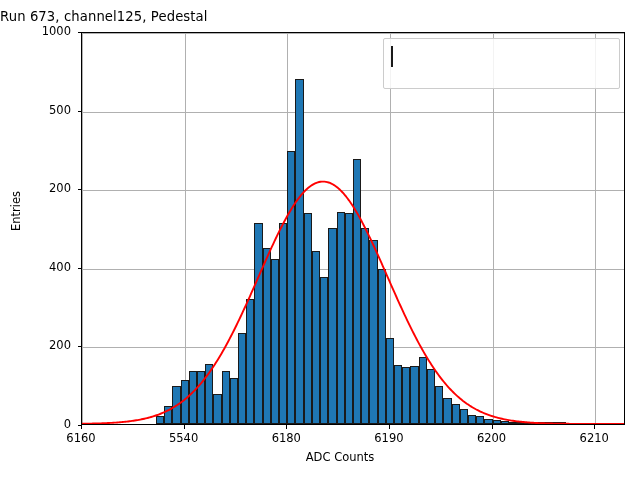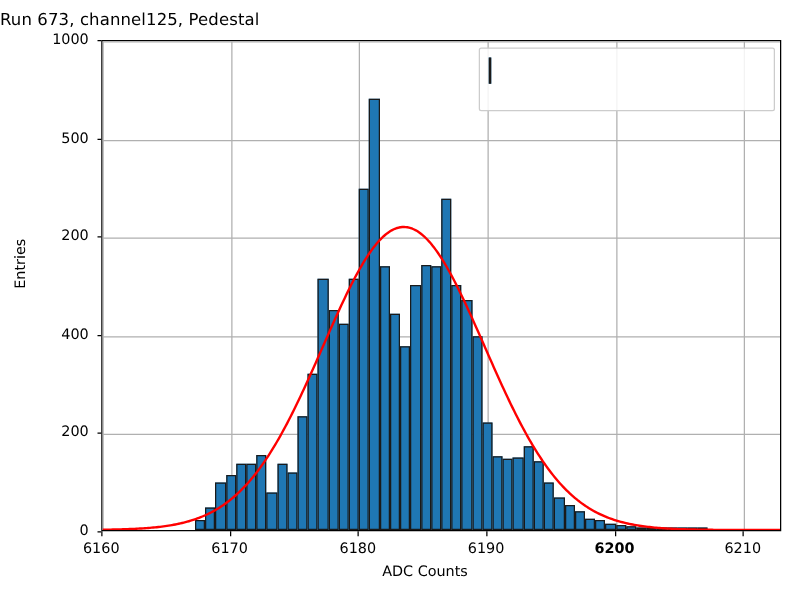--- a/index.html
+++ b/index.html
@@ -237,27 +237,27 @@
       </div>
     <svg id="fit-curve" viewBox="0 0 544 393" preserveAspectRatio="none">
       <path id="fit-path" fill="none" stroke="#ff0000" stroke-width="1.9" stroke-linejoin="round" stroke-linecap="round" vector-effect="non-scaling-stroke" d="M0.00 392.77 L1.36 392.75 L2.72 392.73 L4.08 392.71 L5.44 392.69 L6.80 392.66 L8.16 392.63 L9.52 392.61 L10.88 392.57 L12.24 392.54 L13.60 392.51 L14.96 392.47 L16.32 392.43 L17.68 392.39 L19.04 392.34 L20.40 392.29 L21.76 392.24 L23.12 392.18 L24.48 392.12 L25.84 392.06 L27.20 391.99 L28.56 391.92 L29.92 391.84 L31.28 391.76 L32.64 391.67 L34.00 391.58 L35.36 391.48 L36.72 391.37 L38.08 391.26 L39.44 391.14 L40.80 391.02 L42.16 390.89 L43.52 390.75 L44.88 390.60 L46.24 390.44 L47.60 390.27 L48.96 390.10 L50.32 389.91 L51.68 389.71 L53.04 389.50 L54.40 389.28 L55.76 389.05 L57.12 388.81 L58.48 388.55 L59.84 388.28 L61.20 388.00 L62.56 387.69 L63.92 387.38 L65.28 387.05 L66.64 386.70 L68.00 386.33 L69.36 385.95 L70.72 385.54 L72.08 385.12 L73.44 384.68 L74.80 384.21 L76.16 383.73 L77.52 383.22 L78.88 382.69 L80.24 382.13 L81.60 381.55 L82.96 380.94 L84.32 380.31 L85.68 379.65 L87.04 378.96 L88.40 378.24 L89.76 377.49 L91.12 376.71 L92.48 375.90 L93.84 375.06 L95.20 374.18 L96.56 373.27 L97.92 372.32 L99.28 371.34 L100.64 370.33 L102.00 369.27 L103.36 368.18 L104.72 367.04 L106.08 365.87 L107.44 364.66 L108.80 363.40 L110.16 362.11 L111.52 360.77 L112.88 359.39 L114.24 357.96 L115.60 356.49 L116.96 354.98 L118.32 353.42 L119.68 351.81 L121.04 350.16 L122.40 348.46 L123.76 346.71 L125.12 344.92 L126.48 343.08 L127.84 341.19 L129.20 339.25 L130.56 337.27 L131.92 335.24 L133.28 333.16 L134.64 331.03 L136.00 328.86 L137.36 326.63 L138.72 324.36 L140.08 322.05 L141.44 319.69 L142.80 317.28 L144.16 314.83 L145.52 312.34 L146.88 309.80 L148.24 307.22 L149.60 304.60 L150.96 301.94 L152.32 299.24 L153.68 296.50 L155.04 293.73 L156.40 290.92 L157.76 288.08 L159.12 285.21 L160.48 282.30 L161.84 279.37 L163.20 276.42 L164.56 273.43 L165.92 270.43 L167.28 267.41 L168.64 264.36 L170.00 261.31 L171.36 258.24 L172.72 255.15 L174.08 252.06 L175.44 248.97 L176.80 245.87 L178.16 242.77 L179.52 239.67 L180.88 236.58 L182.24 233.49 L183.60 230.42 L184.96 227.36 L186.32 224.31 L187.68 221.29 L189.04 218.29 L190.40 215.31 L191.76 212.36 L193.12 209.45 L194.48 206.57 L195.84 203.72 L197.20 200.92 L198.56 198.17 L199.92 195.46 L201.28 192.80 L202.64 190.19 L204.00 187.64 L205.36 185.16 L206.72 182.73 L208.08 180.37 L209.44 178.07 L210.80 175.85 L212.16 173.70 L213.52 171.63 L214.88 169.63 L216.24 167.72 L217.60 165.89 L218.96 164.15 L220.32 162.49 L221.68 160.93 L223.04 159.45 L224.40 158.07 L225.76 156.79 L227.12 155.60 L228.48 154.52 L229.84 153.53 L231.20 152.65 L232.56 151.86 L233.92 151.19 L235.28 150.61 L236.64 150.15 L238.00 149.78 L239.36 149.53 L240.72 149.38 L242.08 149.34 L243.44 149.41 L244.80 149.58 L246.16 149.86 L247.52 150.25 L248.88 150.74 L250.24 151.34 L251.60 152.04 L252.96 152.85 L254.32 153.76 L255.68 154.77 L257.04 155.88 L258.40 157.09 L259.76 158.40 L261.12 159.80 L262.48 161.30 L263.84 162.88 L265.20 164.56 L266.56 166.32 L267.92 168.17 L269.28 170.11 L270.64 172.12 L272.00 174.21 L273.36 176.38 L274.72 178.62 L276.08 180.93 L277.44 183.31 L278.80 185.75 L280.16 188.26 L281.52 190.82 L282.88 193.44 L284.24 196.11 L285.60 198.83 L286.96 201.60 L288.32 204.41 L289.68 207.26 L291.04 210.15 L292.40 213.07 L293.76 216.03 L295.12 219.01 L296.48 222.02 L297.84 225.05 L299.20 228.09 L300.56 231.16 L301.92 234.24 L303.28 237.32 L304.64 240.42 L306.00 243.52 L307.36 246.62 L308.72 249.72 L310.08 252.81 L311.44 255.90 L312.80 258.98 L314.16 262.05 L315.52 265.10 L316.88 268.14 L318.24 271.16 L319.60 274.16 L320.96 277.13 L322.32 280.08 L323.68 283.01 L325.04 285.90 L326.40 288.77 L327.76 291.60 L329.12 294.40 L330.48 297.17 L331.84 299.89 L333.20 302.58 L334.56 305.24 L335.92 307.85 L337.28 310.42 L338.64 312.94 L340.00 315.43 L341.36 317.87 L342.72 320.26 L344.08 322.61 L345.44 324.92 L346.80 327.17 L348.16 329.38 L349.52 331.55 L350.88 333.66 L352.24 335.73 L353.60 337.75 L354.96 339.73 L356.32 341.65 L357.68 343.53 L359.04 345.36 L360.40 347.14 L361.76 348.87 L363.12 350.56 L364.48 352.20 L365.84 353.80 L367.20 355.35 L368.56 356.85 L369.92 358.31 L371.28 359.73 L372.64 361.10 L374.00 362.42 L375.36 363.71 L376.72 364.95 L378.08 366.16 L379.44 367.32 L380.80 368.44 L382.16 369.53 L383.52 370.57 L384.88 371.58 L386.24 372.56 L387.60 373.49 L388.96 374.40 L390.32 375.26 L391.68 376.10 L393.04 376.90 L394.40 377.67 L395.76 378.42 L397.12 379.13 L398.48 379.81 L399.84 380.46 L401.20 381.09 L402.56 381.69 L403.92 382.27 L405.28 382.82 L406.64 383.34 L408.00 383.85 L409.36 384.33 L410.72 384.79 L412.08 385.23 L413.44 385.64 L414.80 386.04 L416.16 386.42 L417.52 386.78 L418.88 387.13 L420.24 387.46 L421.60 387.77 L422.96 388.07 L424.32 388.35 L425.68 388.61 L427.04 388.87 L428.40 389.11 L429.76 389.34 L431.12 389.56 L432.48 389.76 L433.84 389.95 L435.20 390.14 L436.56 390.31 L437.92 390.48 L439.28 390.63 L440.64 390.78 L442.00 390.92 L443.36 391.05 L444.72 391.17 L446.08 391.29 L447.44 391.40 L448.80 391.50 L450.16 391.60 L451.52 391.69 L452.88 391.78 L454.24 391.86 L455.60 391.93 L456.96 392.01 L458.32 392.07 L459.68 392.14 L461.04 392.19 L462.40 392.25 L463.76 392.30 L465.12 392.35 L466.48 392.40 L467.84 392.44 L469.20 392.48 L470.56 392.52 L471.92 392.55 L473.28 392.58 L474.64 392.61 L476.00 392.64 L477.36 392.67 L478.72 392.69 L480.08 392.71 L481.44 392.74 L482.80 392.76 L484.16 392.77 L485.52 392.79 L486.88 392.81 L488.24 392.82 L489.60 392.84 L490.96 392.85 L492.32 392.86 L493.68 392.87 L495.04 392.88 L496.40 392.89 L497.76 392.90 L499.12 392.91 L500.48 392.91 L501.84 392.92 L503.20 392.93 L504.56 392.93 L505.92 392.94 L507.28 392.94 L508.64 392.95 L510.00 392.95 L511.36 392.96 L512.72 392.96 L514.08 392.96 L515.44 392.97 L516.80 392.97 L518.16 392.97 L519.52 392.97 L520.88 392.98 L522.24 392.98 L523.60 392.98 L524.96 392.98 L526.32 392.98 L527.68 392.99 L529.04 392.99 L530.40 392.99 L531.76 392.99 L533.12 392.99 L534.48 392.99 L535.84 392.99 L537.20 392.99 L538.56 392.99 L539.92 392.99 L541.28 392.99 L542.64 392.99 L544.00 393.00"></path>
     </svg>
   </div>
 
   <div id="ticks-layer">
       <div class="tick-x" style="left: 81px;"></div>
       <div class="ticklabel-x" style="left: 81px;">6160</div>
       <div class="tick-x" style="left: 183.64px;"></div>
-      <div class="ticklabel-x" style="left: 183.64px;">6170</div>
+      <div class="ticklabel-x" style="left: 183.64px;">5540</div>
       <div class="tick-x" style="left: 286.28px;"></div>
       <div class="ticklabel-x" style="left: 286.28px;">6180</div>
       <div class="tick-x" style="left: 388.92px;"></div>
       <div class="ticklabel-x" style="left: 388.92px;">6190</div>
       <div class="tick-x" style="left: 491.57px;"></div>
-      <div class="ticklabel-x" style="left: 491.57px; font-weight: bold;">6200</div>
+      <div class="ticklabel-x" style="left: 491.57px;">6200</div>
       <div class="tick-x" style="left: 594.21px;"></div>
       <div class="ticklabel-x" style="left: 594.21px;">6210</div>
       <div class="tick-y" style="top: 425px;"></div>
       <div class="ticklabel-y" style="top: 425px;">0</div>
       <div class="tick-y" style="top: 346.4px;"></div>
       <div class="ticklabel-y" style="top: 346.4px;">200</div>
       <div class="tick-y" style="top: 267.8px;"></div>
       <div class="ticklabel-y" style="top: 267.8px;">400</div>
       <div class="tick-y" style="top: 189.2px;"></div>
       <div class="ticklabel-y" style="top: 189.2px;">200</div>

